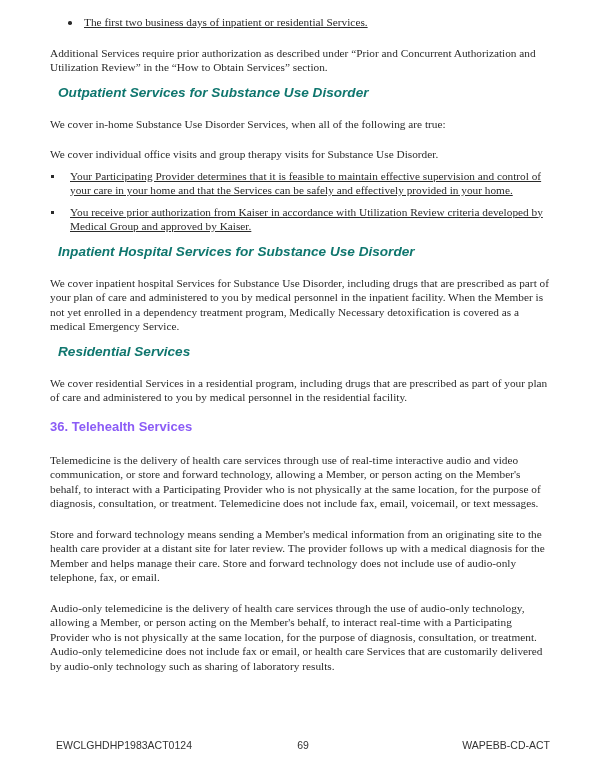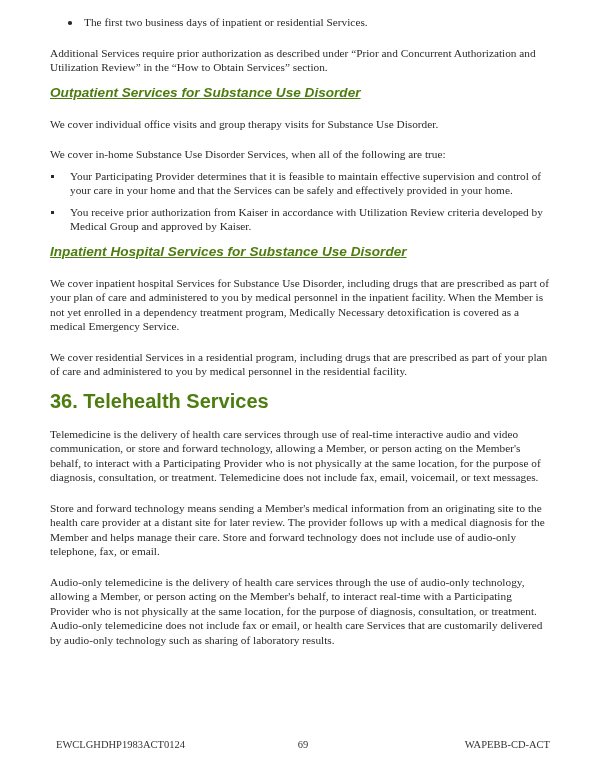--- a/index.html
+++ b/index.html
@@ -2,67 +2,68 @@
 <html><head>
   <meta charset="utf-8">
   <style>
     html, body { margin: 0; padding: 0; background: #ffffff; }
     body { width: 600px; height: 776px; position: relative; overflow: hidden; }
     .page {
       position: absolute; left: 50px; top: 15px; width: 500px;
       font-family: "Liberation Serif", serif; font-size: 11.3px; line-height: 14.5px; color: #2a2a2a;
     }
     p { margin: 16px 0 7px 0; }
-    ul { margin: 0; padding: 0; list-style: none; }
+    ul { margin: 0; padding: 0; list-style: none; text-decoration: underline; }
     li { position: relative; padding-left: 20px; margin: 0 0 7px 0; }
     .round li::before {
       content: ""; position: absolute; left: 4px; top: 6px; width: 3.5px; height: 3.5px; border-radius: 50%; background: #2a2a2a;
     }
     .square li::before {
       content: ""; position: absolute; left: 1px; top: 6px; width: 3px; height: 3px; background: #2a2a2a;
     }
     .round { margin-left: 14px; }
     .round li { padding-left: 20px; }
     h3 {
       font-family: "Liberation Sans", sans-serif; font-style: italic; font-weight: bold;
-      font-size: 13.6px; line-height: 16px; margin: 10px 0 2px 0; color: #4d7c0f; text-decoration: underline;
+      font-size: 13.6px; line-height: 16px; margin: 10px 0 2px 8px; color: #0f766e;
     }
     h2 {
       font-family: "Liberation Sans", sans-serif; font-weight: bold;
-      font-size: 20px; line-height: 20px; margin: 12px 0 4px 0; color: #4d7c0f;
+      font-size: 13px; line-height: 20px; margin: 12px 0 4px 0; color: #8b5cf6;
     }
     .footer {
       position: absolute; left: 56px; right: 50px; top: 739px;
-      font-family: Liberation Serif, serif; font-size: 10.5px; color: #333;
+      font-family: Liberation Sans, sans-serif; font-size: 10.5px; color: #333;
       display: flex; justify-content: center;
     }
     .footer span { flex: 1; }
     .footer .mid { text-align: center; }
     .footer .right { text-align: right; }
   </style>
 </head>
 <body>
 
 <div class="page">
   <ul class="round">
     <li>The first two business days of inpatient or residential Services.</li>
   </ul>
   <p>Additional Services require prior authorization as described under “Prior and Concurrent Authorization and Utilization Review” in the “How to Obtain Services” section.</p>
 
   <h3>Outpatient Services for Substance Use Disorder</h3>
+  <p>We cover in-home Substance Use Disorder Services, when all of the following are true:</p>
   <p>We cover individual office visits and group therapy visits for Substance Use Disorder.</p>
-  <p>We cover in-home Substance Use Disorder Services, when all of the following are true:</p>
   <ul class="square">
     <li>Your Participating Provider determines that it is feasible to maintain effective supervision and control of your care in your home and that the Services can be safely and effectively provided in your home.</li>
     <li>You receive prior authorization from Kaiser in accordance with Utilization Review criteria developed by Medical Group and approved by Kaiser.</li>
   </ul>
 
   <h3>Inpatient Hospital Services for Substance Use Disorder</h3>
   <p>We cover inpatient hospital Services for Substance Use Disorder, including drugs that are prescribed as part of your plan of care and administered to you by medical personnel in the inpatient facility. When the Member is not yet enrolled in a dependency treatment program, Medically Necessary detoxification is covered as a medical Emergency Service.</p>
 
+  <h3>Residential Services</h3>
   <p>We cover residential Services in a residential program, including drugs that are prescribed as part of your plan of care and administered to you by medical personnel in the residential facility.</p>
 
 
   <h2>36. Telehealth Services</h2>
   <p>Telemedicine is the delivery of health care services through use of real-time interactive audio and video communication, or store and forward technology, allowing a Member, or person acting on the Member's behalf, to interact with a Participating Provider who is not physically at the same location, for the purpose of diagnosis, consultation, or treatment. Telemedicine does not include fax, email, voicemail, or text messages.</p>
   <p>Store and forward technology means sending a Member's medical information from an originating site to the health care provider at a distant site for later review. The provider follows up with a medical diagnosis for the Member and helps manage their care. Store and forward technology does not include use of audio-only telephone, fax, or email.</p>
   <p>Audio-only telemedicine is the delivery of health care services through the use of audio-only technology, allowing a Member, or person acting on the Member's behalf, to interact real-time with a Participating Provider who is not physically at the same location, for the purpose of diagnosis, consultation, or treatment. Audio-only telemedicine does not include fax or email, or health care Services that are customarily delivered by audio-only technology such as sharing of laboratory results.</p>
 </div>
 
 <div class="footer">

